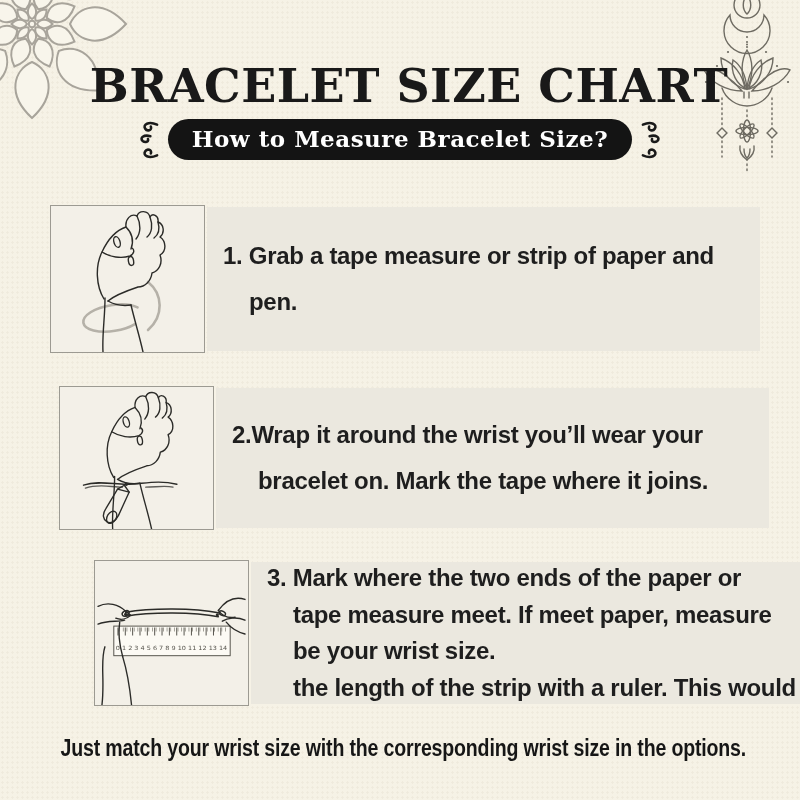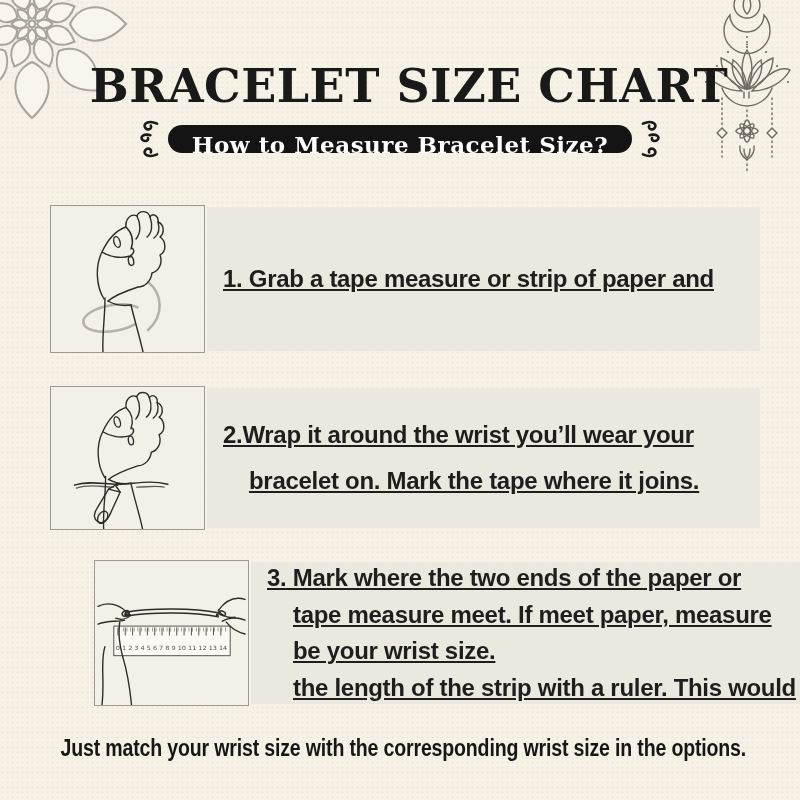--- a/index.html
+++ b/index.html
@@ -36,46 +36,46 @@
   .badge-row{
     position:absolute;top:119px;left:0;width:100%;
     display:flex;justify-content:center;align-items:center;gap:9px;
   }
   .flourish{width:23px;height:40px;}
   .flourish path{stroke:#1a1a1a;stroke-width:2.7;fill:none;stroke-linecap:round;}
   .flourish.right{transform:scaleX(-1);}
   .badge{
     background:var(--badge-background);color:var(--badge-text);
     font-family:"DejaVu Serif",serif;font-weight:700;font-size:23px;
-    height:28px;line-height:40px;padding:0 24px;border-radius:21px;
+    height:41px;line-height:40px;padding:0 24px;border-radius:21px;
     letter-spacing:.5px;white-space:nowrap;
   }
   
   .step{position:absolute;left:50px;width:710px;}
   .step .panel{
     position:absolute;left:157px;right:0;top:2px;bottom:2px;
     background:var(--panel);
     display:flex;flex-direction:column;justify-content:center;
     padding-left:16px;
   }
   .step .illu{
     position:absolute;left:0;top:0;bottom:0;width:155px;
     background:var(--illustration-box);border:1px solid var(--box-border);
     z-index:1;
   }
   .step .illu svg{width:100%;height:100%;display:block;}
   .line{
     font-size:24px;font-weight:700;letter-spacing:-.3px;
-    white-space:nowrap;color:var(--text);text-decoration:underline;
+    white-space:nowrap;color:var(--text);
   }
   .line + .line{padding-left:26px;}
   .step.loose .line{line-height:46px;}
   .step.tight .line{line-height:36.5px;}
   #step1{top:205px;height:148px;}
-  #step2{top:386px;height:144px;}
+  #step2{top:386px;height:144px;margin-left:9px;}
   #step3{top:560px;height:146px;margin-left:44px;}
   
   .ink path,.ink ellipse,.ink circle{stroke:#2b2b28;stroke-width:1.4;fill:none;stroke-linecap:round;stroke-linejoin:round;}
   .ink .fill{fill:#2b2b28;stroke:none;}
   .tape path,.tape ellipse{stroke:var(--tape-gray);stroke-width:2.6;fill:none;stroke-linecap:round;}
   .ruler-rect{fill:#fcfaf4;stroke:#55534c;stroke-width:1;}
   .ruler-nums{font-family:"DejaVu Sans",sans-serif;font-size:5.8px;fill:#55534c;}
   
   .footer{position:absolute;top:735px;left:0;width:100%;text-align:left;}
   .footer span{
@@ -182,20 +182,21 @@
   <svg class="flourish right" viewBox="0 0 24 40">
     <path d="M22,4 C13,0 7,4 9.5,8 C11.5,11.5 17,10 15.5,6"></path>
     <path d="M15,16 C8,14 3.5,18 7,21 C9.5,23 13.5,22 12.5,19"></path>
     <path d="M22,36 C13,40 7,36 9.5,32 C11.5,28.5 17,30 15.5,34"></path>
   </svg>
 </div>
 
 <div class="step loose" id="step1">
   <div class="panel">
     <div class="line">1. Grab a tape measure or strip of paper and</div>
+    <div class="line">pen.</div>
   </div>
   <div class="illu">
     <svg viewBox="0 0 153 146">
       <g class="tape">
         <ellipse cx="62" cy="112" rx="30" ry="13" transform="rotate(-9 62 112)" stroke-dasharray="118 40" stroke-dashoffset="-14"></ellipse>
         <path d="M97,76 C112,88 113,110 97,124"></path>
       </g>
       <g class="ink">
         <g id="fist">
           <path d="M53,93 C45,80 44,60 51,46 C57,33 66,24 75,21 C74,13 80,7 86,10 C88,4 97,4 99,11 C101,7 108,9 107,16 C113,18 114,27 109,31 C115,35 116,45 109,49 C112,57 108,65 101,67 C100,75 94,81 87,81 C78,84 64,89 57,95"></path>

